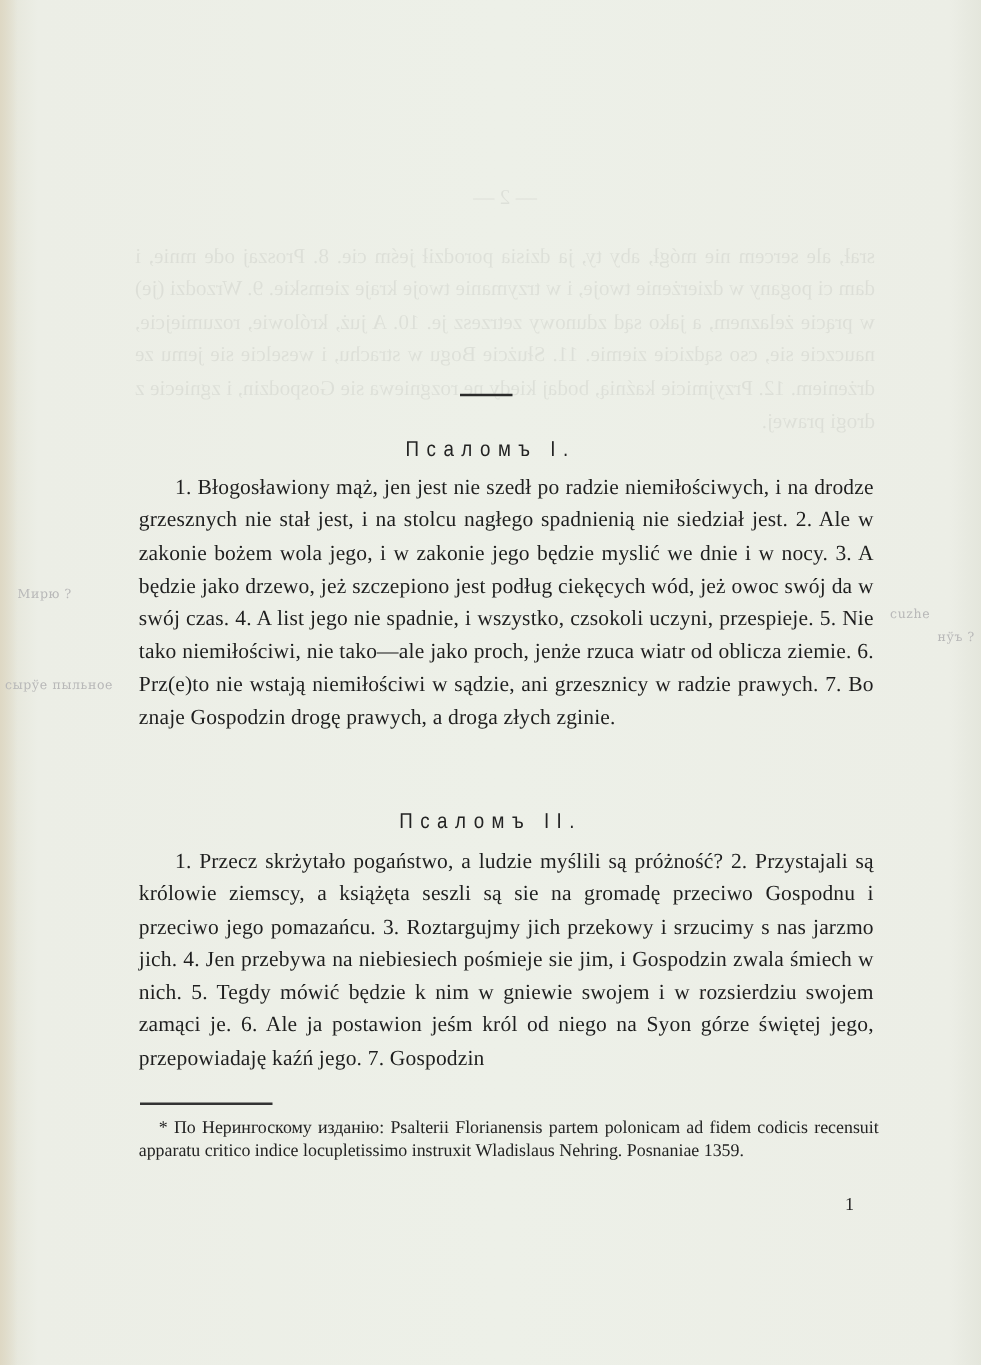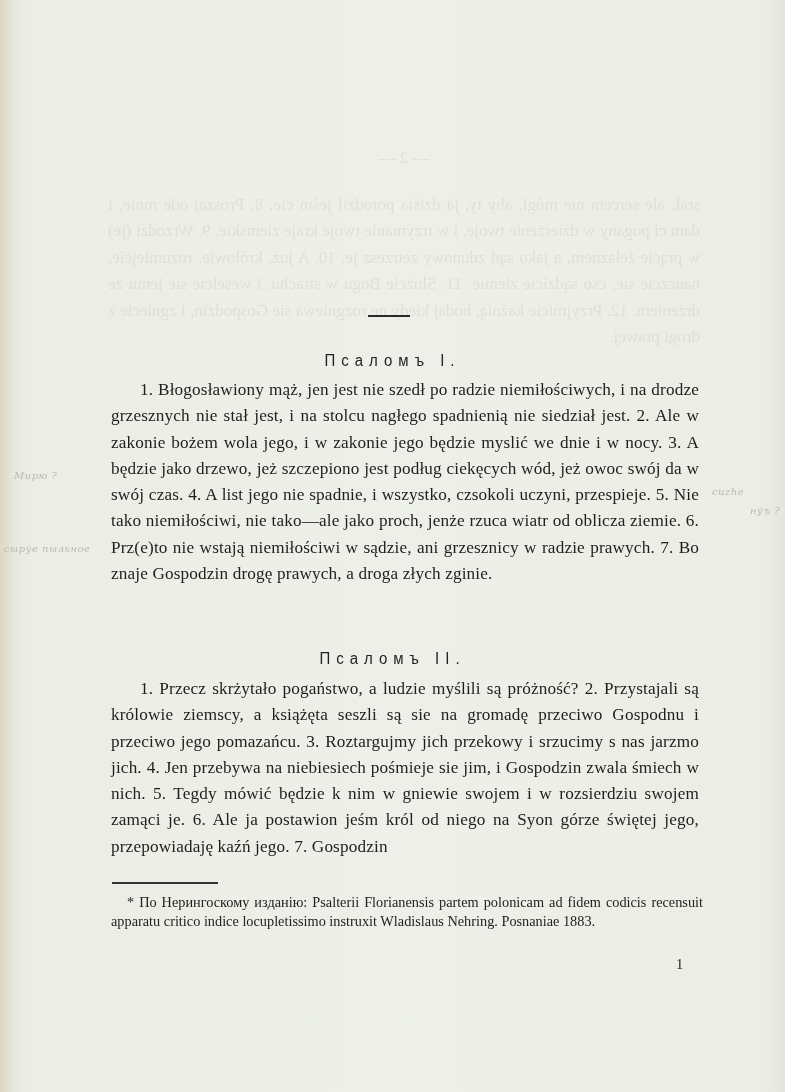--- a/index.html
+++ b/index.html
@@ -96,21 +96,20 @@
     }
     .page-number {
       position: absolute;
       left: 676px; top: 956px;
       font-size: 14.5px;
       color: #222;
     }
     .margin-note {
       position: absolute;
       font-family: "DejaVu Serif", serif;
-      font-style: italic;
       font-size: 10px;
       color: #b8b8b8;
       letter-spacing: 0.5px;
     }
   </style>
 </head>
 <body>
 
 <div class="page">
   <div class="left-shadow"></div>
@@ -122,21 +121,21 @@
 
   <div class="rule"></div>
 
   <div class="psalm-head" style="top:351px;">Псаломъ I.</div>
   <div class="psalm-text" style="top:377px;">1. Błogosławiony mąż, jen jest nie szedł po radzie niemiłościwych, i na drodze grzesznych nie stał jest, i na stolcu nagłego spadnienią nie siedział jest. 2. Ale w zakonie bożem wola jego, i w zakonie jego będzie myslić we dnie i w nocy. 3. A będzie jako drzewo, jeż szczepiono jest podług ciekęcych wód, jeż owoc swój da w swój czas. 4. A list jego nie spadnie, i wszystko, czsokoli uczyni, przespieje. 5. Nie tako niemiłościwi, nie tako—ale jako proch, jenże rzuca wiatr od oblicza ziemie. 6. Prz(e)to nie wstają niemiłościwi w sądzie, ani grzesznicy w radzie prawych. 7. Bo znaje Gospodzin drogę prawych, a droga złych zginie.</div>
 
   <div class="psalm-head" style="top:649px;">Псаломъ II.</div>
   <div class="psalm-text" style="top:676px;">1. Przecz skrżytało pogaństwo, a ludzie myślili są próżność? 2. Przystajali są królowie ziemscy, a książęta seszli są sie na gromadę przeciwo Gospodnu i przeciwo jego pomazańcu. 3. Roztargujmy jich przekowy i srzucimy s nas jarzmo jich. 4. Jen przebywa na niebiesiech pośmieje sie jim, i Gospodzin zwala śmiech w nich. 5. Tegdy mówić będzie k nim w gniewie swojem i w rozsierdziu swojem zamąci je. 6. Ale ja postawion jeśm król od niego na Syon górze świętej jego, przepowiadaję kaźń jego. 7. Gospodzin</div>
 
   <div class="fn-rule"></div>
-  <div class="footnote">* По Нерингоскому изданію: Psalterii Florianensis partem polonicam ad fidem codicis recensuit apparatu critico indice locupletissimo instruxit Wladislaus Nehring. Posnaniae 1883.</div>
+  <div class="footnote">* По Нерингоскому изданію: Psalterii Florianensis partem polonicam ad fidem codicis recensuit apparatu critico indice locupletissimo instruxit Wladislaus Nehring. Posnaniae 1359.</div>
 
   <div class="page-number">1</div>
 
   <div class="margin-note" style="left:14px; top:470px;">Мирю ?</div>
   <div class="margin-note" style="left:4px; top:543px;text-align:center;">сырўе пыльное</div>
   <div class="margin-note" style="left:712px; top:486px;">cuzhe</div>
   <div class="margin-note" style="left:750px; top:505px;">нўъ ?</div>
 </div>
 
 </body></html>

